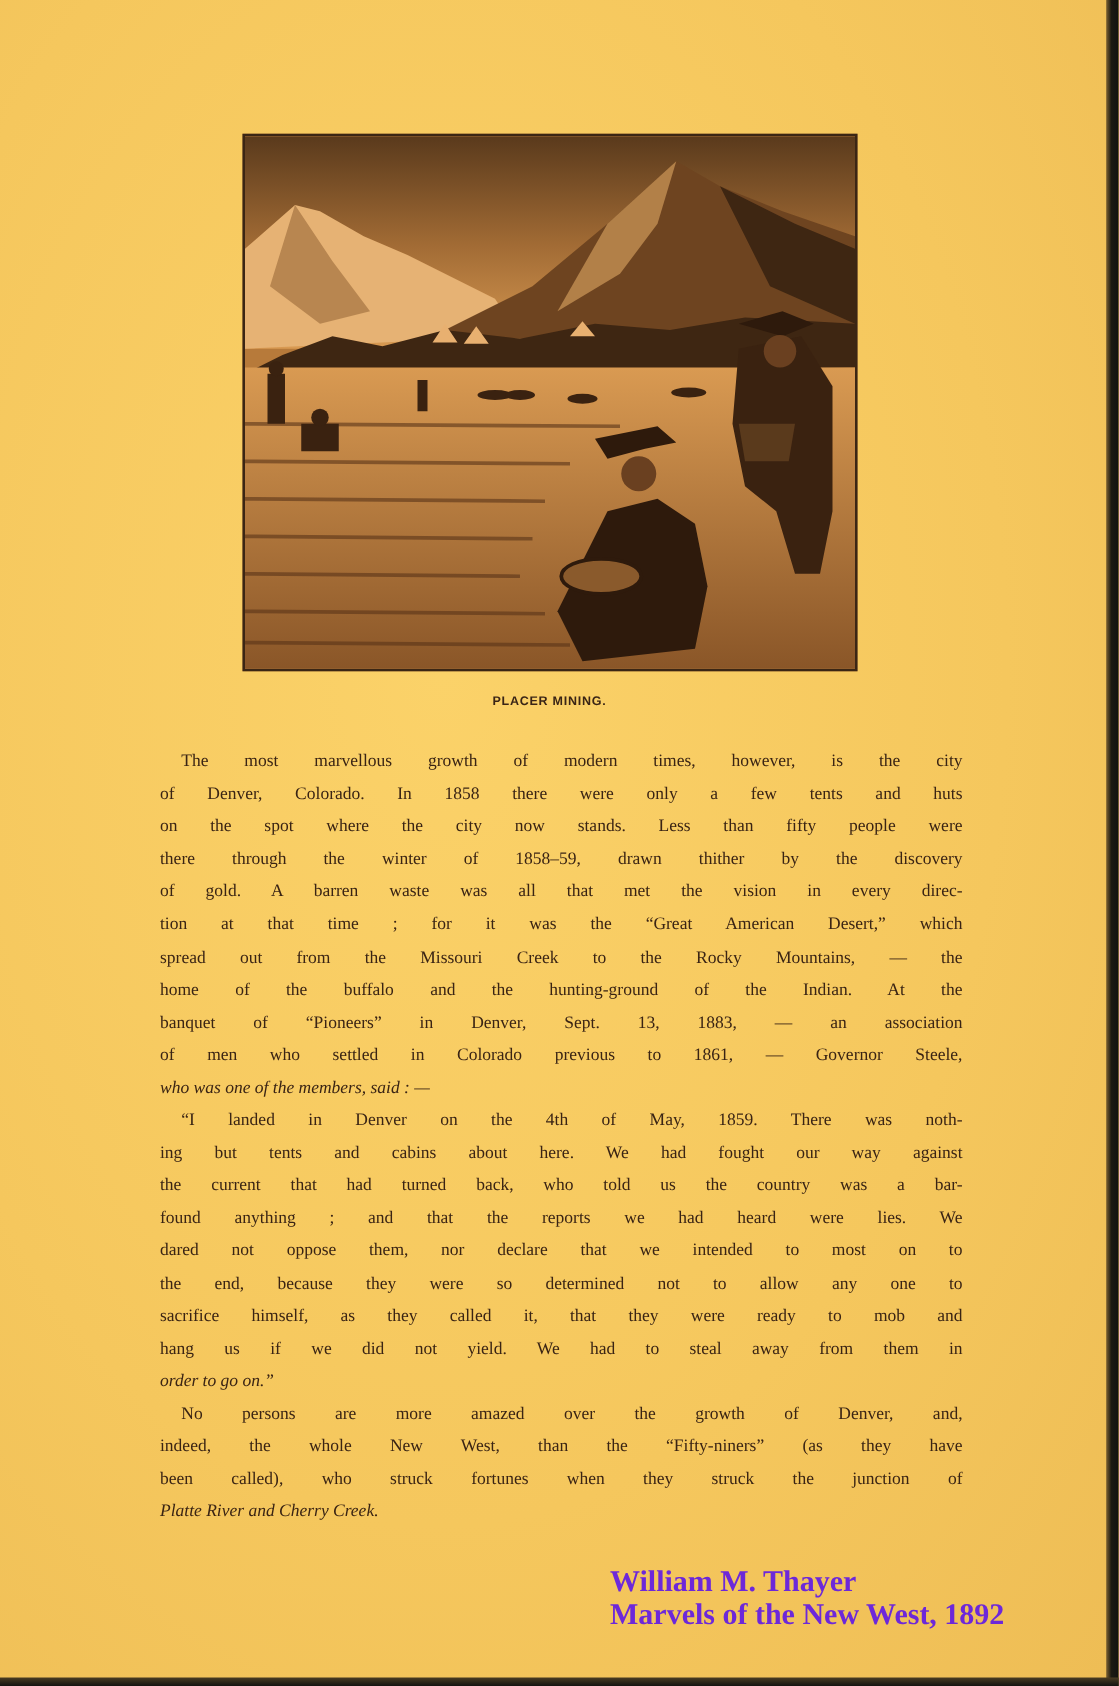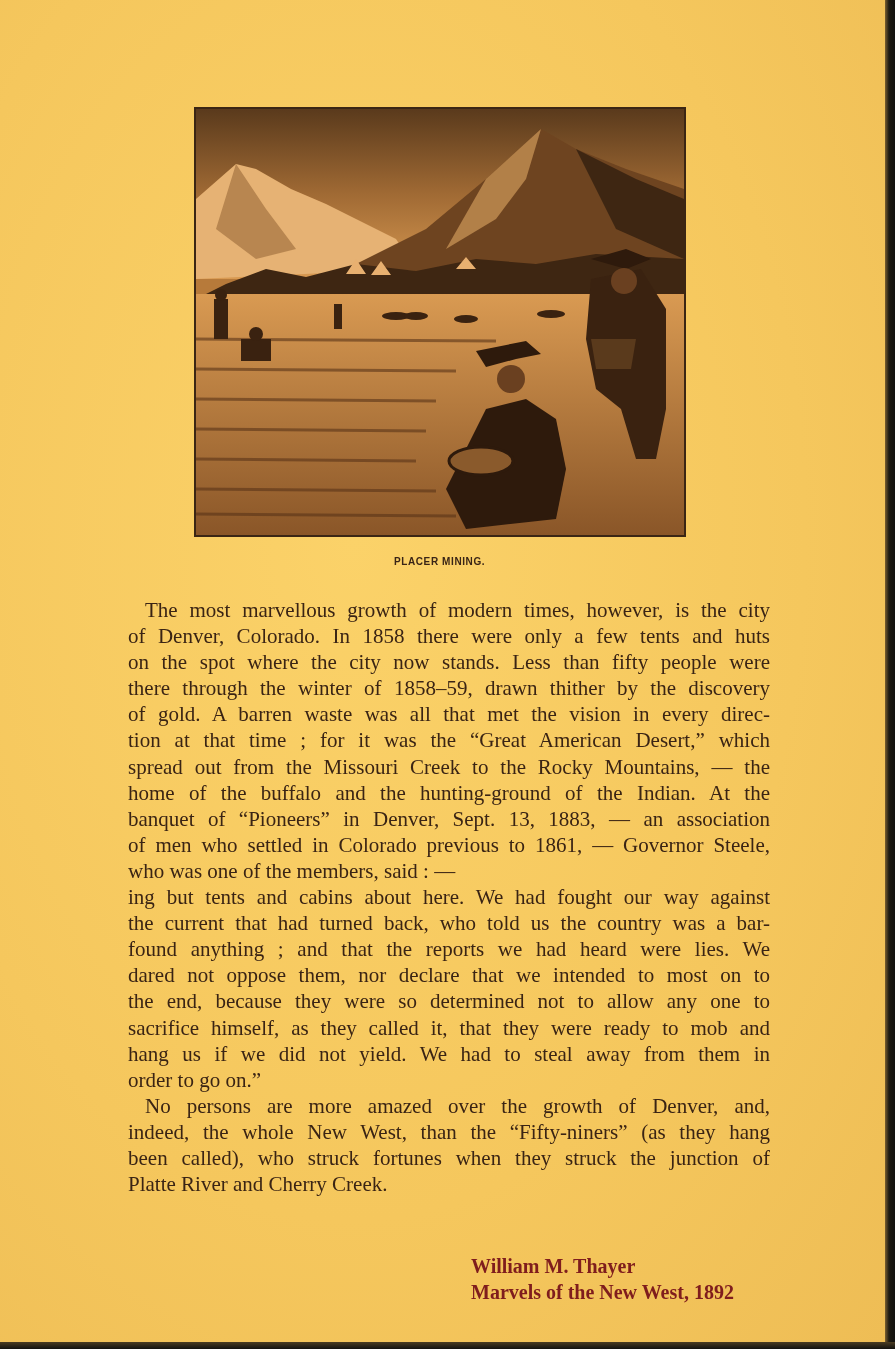--- a/index.html
+++ b/index.html
@@ -27,30 +27,30 @@
       background: #b77a3a;
     }
     .illustration svg { display: block; width: 100%; height: 100%; }
     .caption {
       position: absolute; left: 394px; top: 541px; width: 120px; text-align: left;
       font-family: "Liberation Sans", sans-serif; font-weight: bold;
       font-size: 10px; letter-spacing: 0.6px; color: #3a2516; margin-top: 15px;
     }
     .body-text {
       position: absolute; left: 145px; top: 597px; width: 625px;
-      font-family: "Liberation Serif", serif; font-size: 21px; line-height: 26.1px;
+      font-family: "Liberation Serif", serif; font-size: 14px; line-height: 26.1px;
       color: #3a2414; text-align: justify;
     }
     .body-text .line { display: block; white-space: nowrap; text-align-last: justify; }
-    .body-text .line.last { text-align-last: left; }
+    .body-text .line.last { text-align-last: left; font-style: italic; }
     .body-text .out { margin-left: -17px; }
     .attribution {
-      position: absolute; left: 471px; top: 1253px;
-      font-family: "Liberation Serif", serif; font-weight: bold; font-size: 20px; line-height: 26px;
-      color: #7f1d1d;
+      position: absolute; left: 488px; top: 1253px;
+      font-family: "Liberation Serif", serif; font-weight: bold; font-size: 24px; line-height: 26px;
+      color: #6d28d9;
     }
     .attribution div { white-space: nowrap; }
   </style>
 </head>
 <body>
 
 <div class="page"></div>
 <div class="edge-right"></div>
 <div class="edge-bottom"></div>
 
@@ -123,32 +123,33 @@
     <span class="line out">there through the winter of 1858–59, drawn thither by the discovery</span>
     <span class="line out">of gold.  A barren waste was all that met the vision in every direc-</span>
     <span class="line out">tion at that time ; for it was the “Great American Desert,” which</span>
     <span class="line out">spread out from the Missouri Creek to the Rocky Mountains, — the</span>
     <span class="line out">home of the buffalo and the hunting-ground of the Indian.  At the</span>
     <span class="line out">banquet of “Pioneers” in Denver, Sept. 13, 1883, — an association</span>
     <span class="line out">of men who settled in Colorado previous to 1861, — Governor Steele,</span>
     <span class="line out last">who was one of the members, said : —</span>
   </div>
   <div>
+    <span class="line">“I landed in Denver on the 4th of May, 1859.  There was noth-</span>
     <span class="line out">ing but tents and cabins about here.  We had fought our way against</span>
     <span class="line out">the current that had turned back, who told us the country was a bar-</span>
     <span class="line out">found anything ; and that the reports we had heard were lies.  We</span>
     <span class="line out">dared not oppose them, nor declare that we intended to most on to</span>
     <span class="line out">the end, because they were so determined not to allow any one to</span>
     <span class="line out">sacrifice himself, as they called it, that they were ready to mob and</span>
     <span class="line out">hang us if we did not yield.  We had to steal away from them in</span>
     <span class="line out last">order to go on.”</span>
   </div>
   <div>
     <span class="line">No persons are more amazed over the growth of Denver, and,</span>
-    <span class="line out">indeed, the whole New West, than the “Fifty-niners” (as they hang</span>
+    <span class="line out">indeed, the whole New West, than the “Fifty-niners” (as they have</span>
     <span class="line out">been called), who struck fortunes when they struck the junction of</span>
     <span class="line out last">Platte River and Cherry Creek.</span>
   </div>
 </div>
 
 <div class="attribution">
   <div>William M. Thayer</div>
   <div>Marvels of the New West, 1892</div>
 </div>
 

